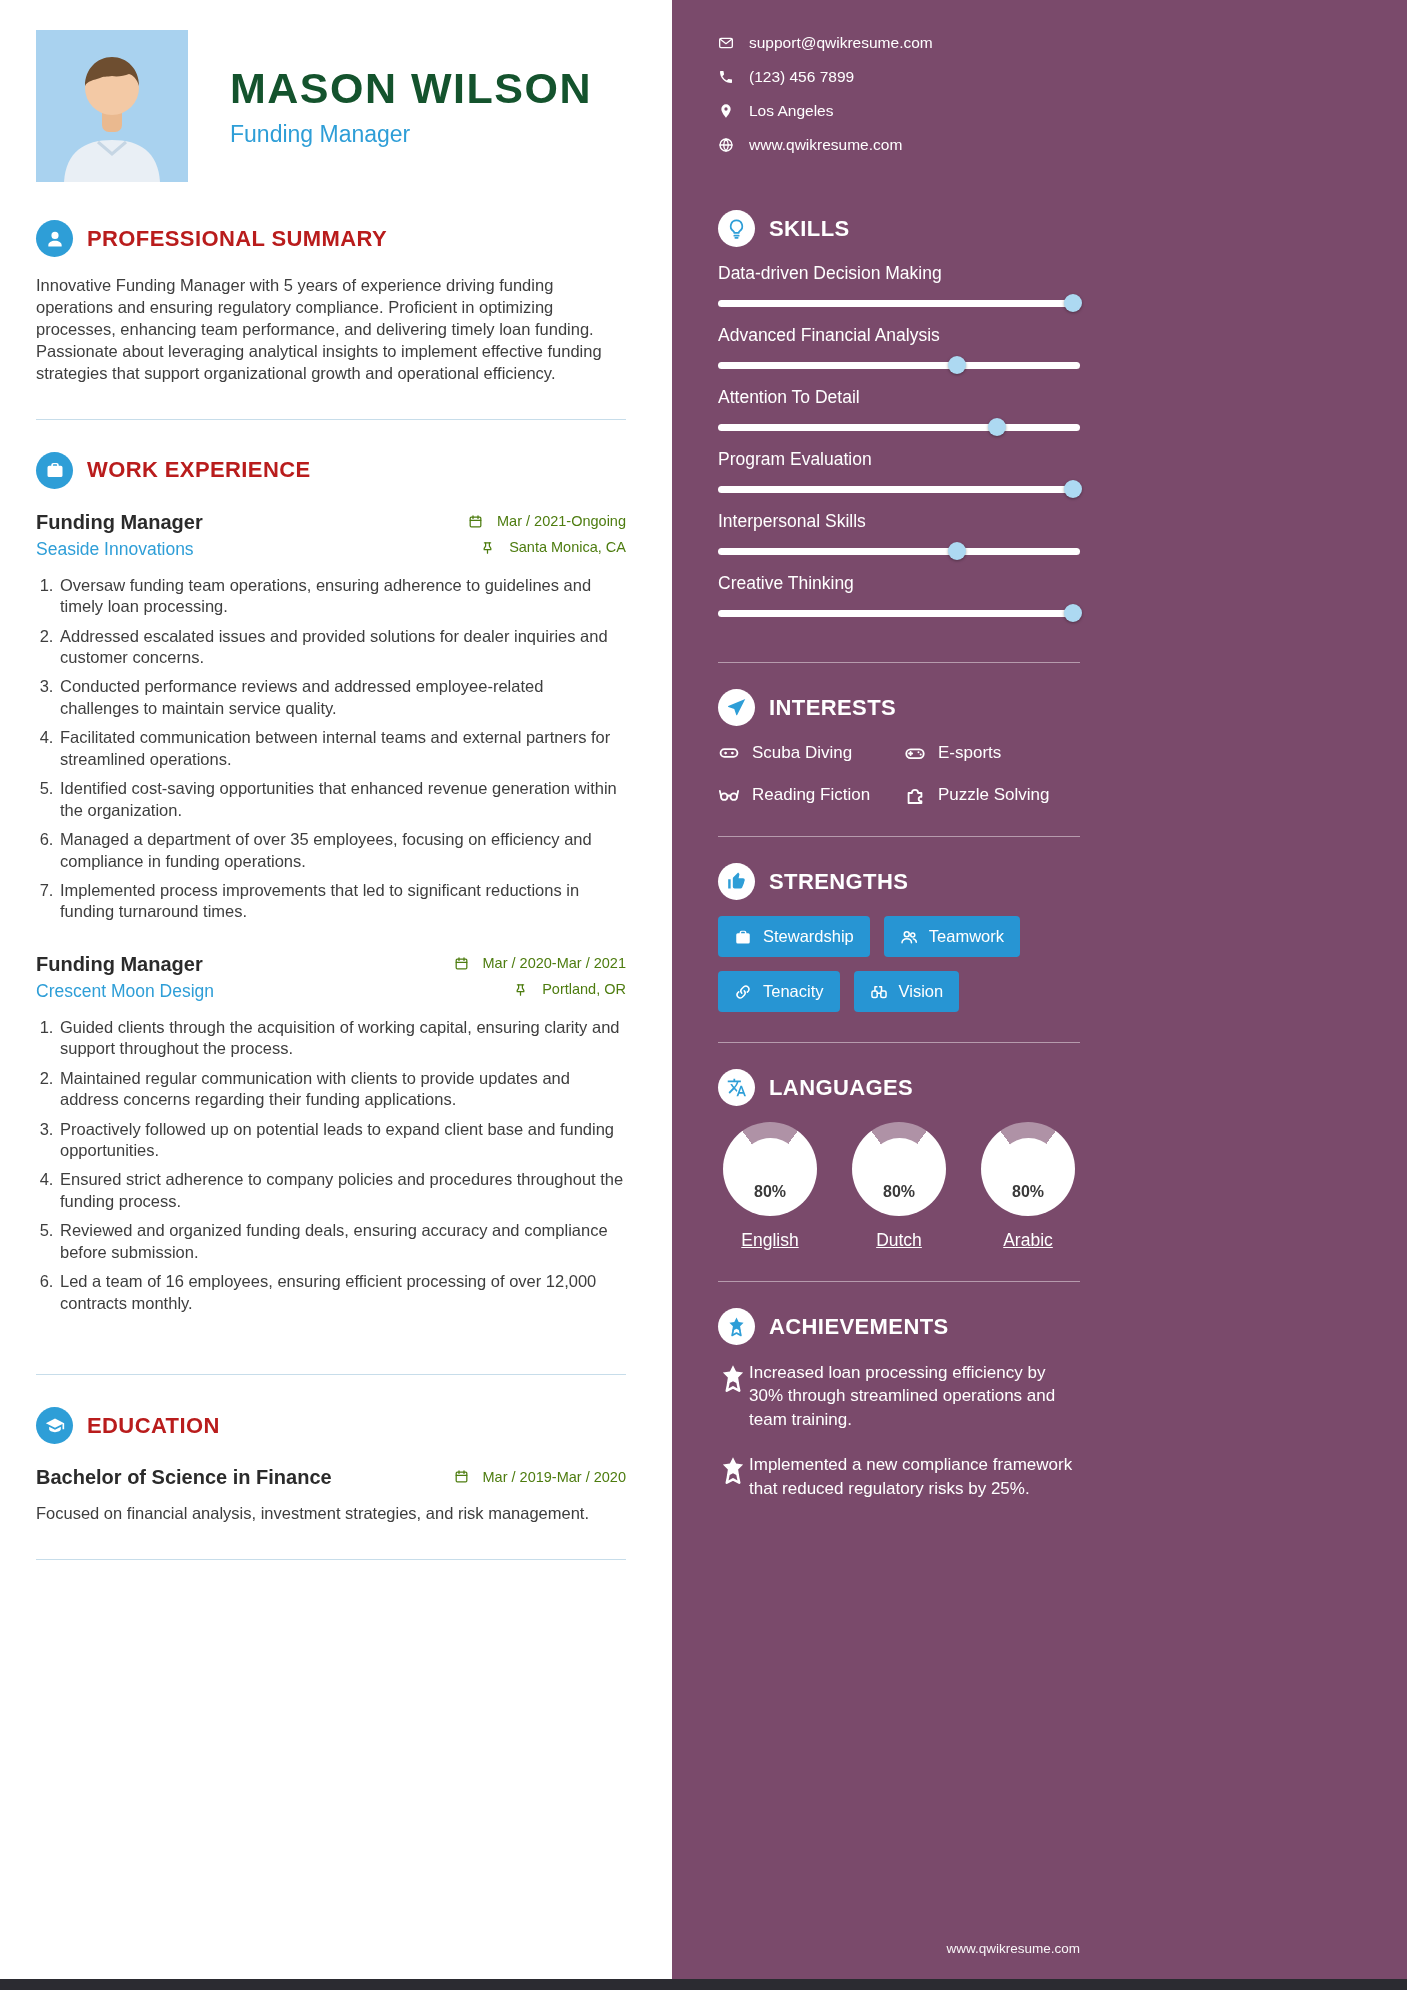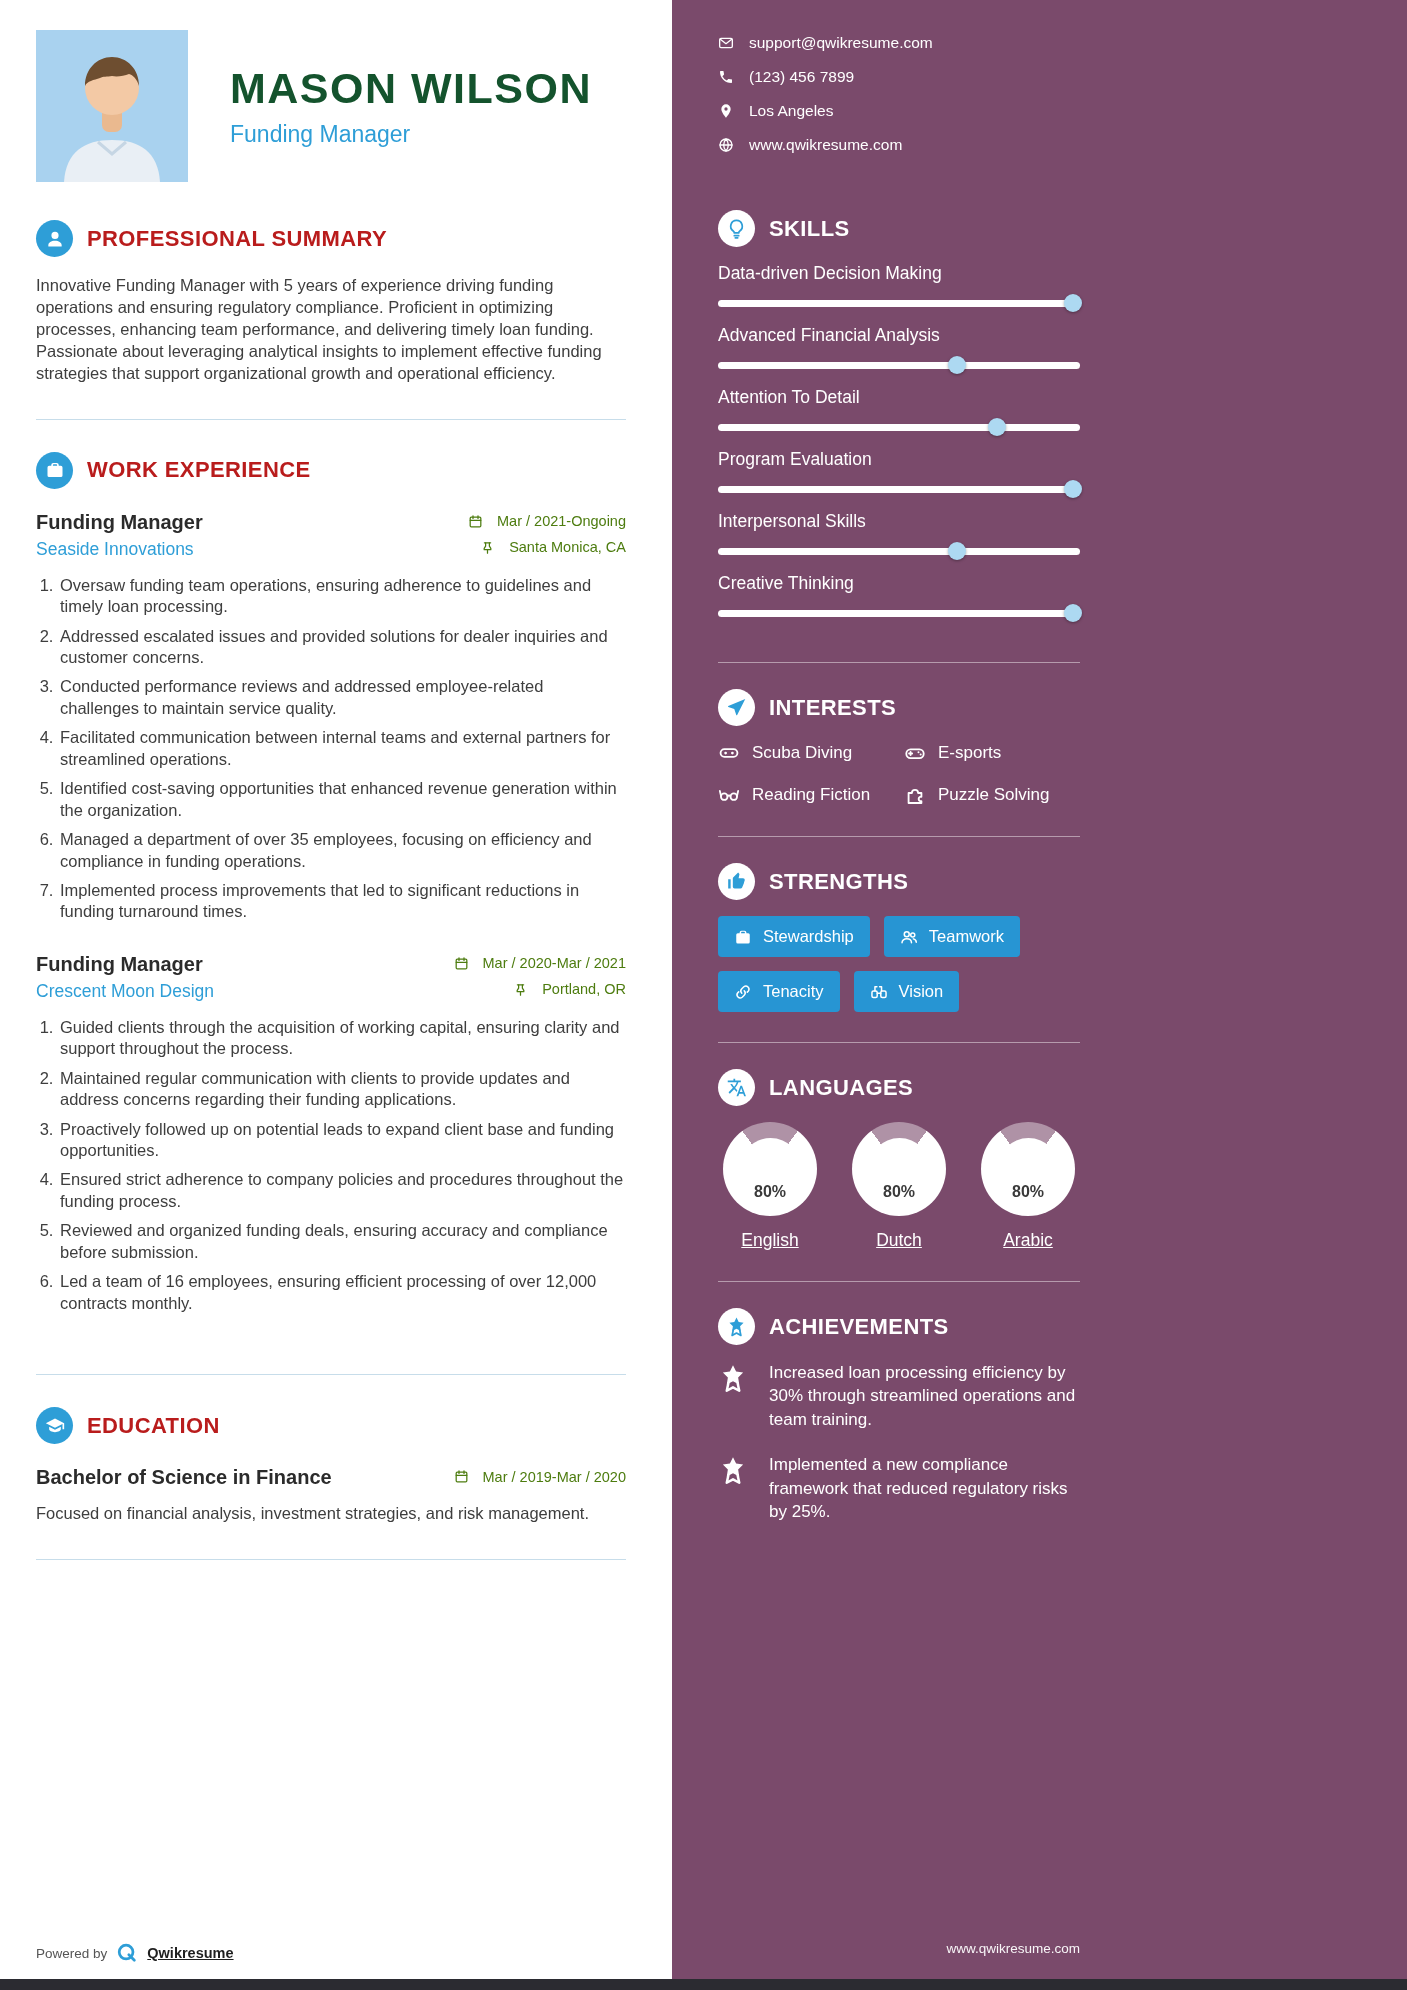--- a/index.html
+++ b/index.html
@@ -62,21 +62,21 @@
   .strength{display:flex;align-items:center;gap:11px;background:var(--btn);border-radius:4px;
             padding:11px 16px;font-size:16.5px;}
   .s-icn{width:18px;height:18px;display:inline-flex;flex:none;}
   .s-icn svg{width:100%;height:100%;}
   .languages-row{display:flex;justify-content:space-between;}
   .lang{display:flex;flex-direction:column;align-items:center;width:104px;}
   .donut{width:94px;height:94px;border-radius:50%;display:flex;align-items:center;justify-content:center;}
   .hole{width:63px;height:63px;border-radius:50%;background:#fff;display:flex;align-items:flex-end;
         justify-content:center;color:#3a3a3a;font-weight:700;font-size:16px;}
   .lang-name{margin-top:14px;font-size:17.5px;text-decoration:underline;}
-  .ach{display:flex;gap:21px;margin-bottom:22px;align-items:flex-start;}
+  .ach{display:flex;gap:1px;margin-bottom:22px;align-items:flex-start;}
   .a-icn{width:30px;height:30px;flex:none;display:inline-flex;margin-top:2px;}
   .a-icn svg{width:100%;height:100%;}
   .ach p{margin:0;font-size:17px;line-height:1.38;}
   .site{margin-top:auto;text-align:right;font-size:13.5px;opacity:.95;padding-bottom:4px;}
   .bottom-bar{position:absolute;left:0;right:0;bottom:0;height:11px;background:var(--bar);}
 </style>
 </head>
 <body>
 
 <div class="page">
@@ -219,30 +219,20 @@
               </span>
             <span>Mar / 2019-Mar / 2020</span>
           </div>
         </div>
         <p class="body edu-desc">Focused on financial analysis, investment strategies, and risk management.</p>
       </div>
     </section>
 
     <hr class="l-div">
 
-    <div class="powered">
-      <span>Powered by</span>
-      <span class="logo">
-          <svg viewBox="0 0 24 24" fill="none" stroke="currentColor" stroke-width="3" stroke-linecap="round">
-            <circle cx="11" cy="11" r="7.5"></circle>
-            <path d="M14 14l6 6"></path>
-          </svg>
-        </span>
-      <a class="brand">Qwikresume</a>
-    </div>
   </div>
 
   <div class="right">
     <div class="r-inner">
 
       <div class="contact">
         <div class="c-row">
           <span class="c-icn">
               <svg viewBox="0 0 24 24" fill="none" stroke="currentColor" stroke-width="2" stroke-linecap="round" stroke-linejoin="round">
                 <rect x="2.5" y="5" width="19" height="14" rx="2"></rect>

